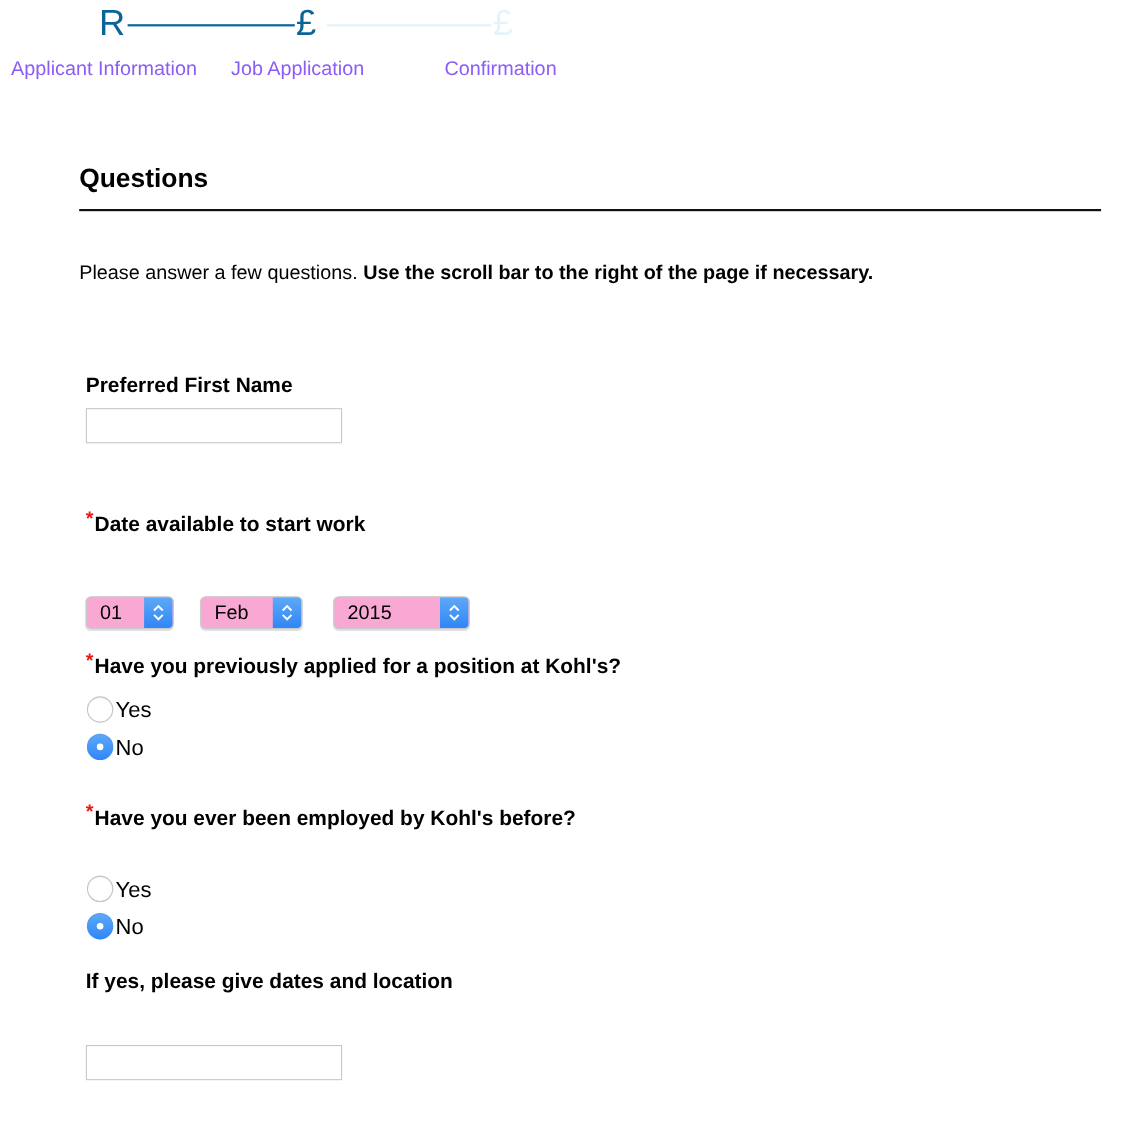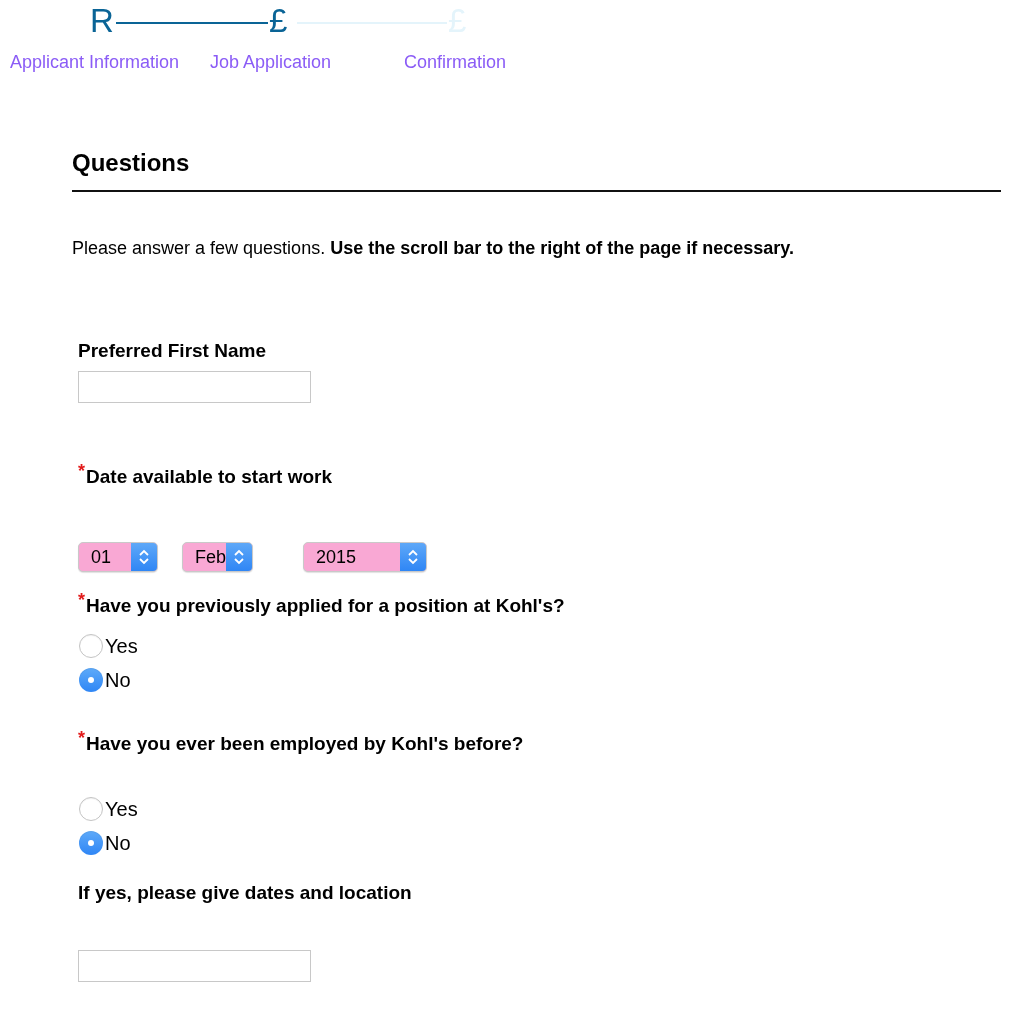--- a/index.html
+++ b/index.html
@@ -25,21 +25,21 @@
     .text-input { position: absolute; left: 78px; width: 233px; height: 32px; border: 1px solid #c8c8c8; background: #fff; }
 
     
     .select { position: absolute; top: 502px; height: 30px; border: 1px solid #c9c9c9; border-radius: 5px; background: #f9a8d4;
               box-shadow: 0 1px 1px rgba(0,0,0,0.12); display: flex; align-items: center; overflow: hidden; margin-top: 40px; }
     .select .val { flex: 1; font-size: 18px; padding-left: 12px; line-height: 28px; }
     .select .arrow { width: 26px; height: 100%; background: linear-gradient(#5ea8f8, #2f86f5); display: flex; align-items: center; justify-content: center; }
     .select .arrow svg { display: block; }
 
     
-    .radio-row { position: absolute; left: 79px; display: flex; align-items: center; height: 26px; }
+    .radio-row { position: absolute; left: 79px; display: flex; align-items: flex-start; height: 26px; }
     .radio { width: 24px; height: 24px; border-radius: 50%; border: 1px solid #c4c4c4; background: #fff; box-shadow: inset 0 1px 1px rgba(0,0,0,0.06); position: relative; }
     .radio.checked { border: none; background: linear-gradient(#5eaaf9, #2f86f5); }
     .radio.checked::after { content: ""; position: absolute; left: 9px; top: 9px; width: 6px; height: 6px; border-radius: 50%; background: #fff; }
     .radio-label { font-size: 20px; line-height: 26px; margin-left: 2px; }
   </style>
 </head>
 <body>
 
 <div class="stepper">
   <span class="step-glyph" style="left:90px;color:#0a6496;">R</span>
@@ -67,21 +67,21 @@
 
 <div class="select" style="left:78px;width:80px;">
   <span class="val">01</span>
   <span class="arrow">
     <svg width="12" height="18" viewBox="0 0 12 18">
         <path d="M2 7 L6 3 L10 7" fill="none" stroke="#fff" stroke-width="1.8"></path>
         <path d="M2 11 L6 15 L10 11" fill="none" stroke="#fff" stroke-width="1.8"></path>
       </svg>
   </span>
 </div>
-<div class="select" style="left:182px;width:71px;">
+<div class="select" style="left:182px;width:93px;">
   <span class="val">Feb</span>
   <span class="arrow">
     <svg width="12" height="18" viewBox="0 0 12 18">
         <path d="M2 7 L6 3 L10 7" fill="none" stroke="#fff" stroke-width="1.8"></path>
         <path d="M2 11 L6 15 L10 11" fill="none" stroke="#fff" stroke-width="1.8"></path>
       </svg>
   </span>
 </div>
 <div class="select" style="left:303px;width:124px;">
   <span class="val">2015</span>

